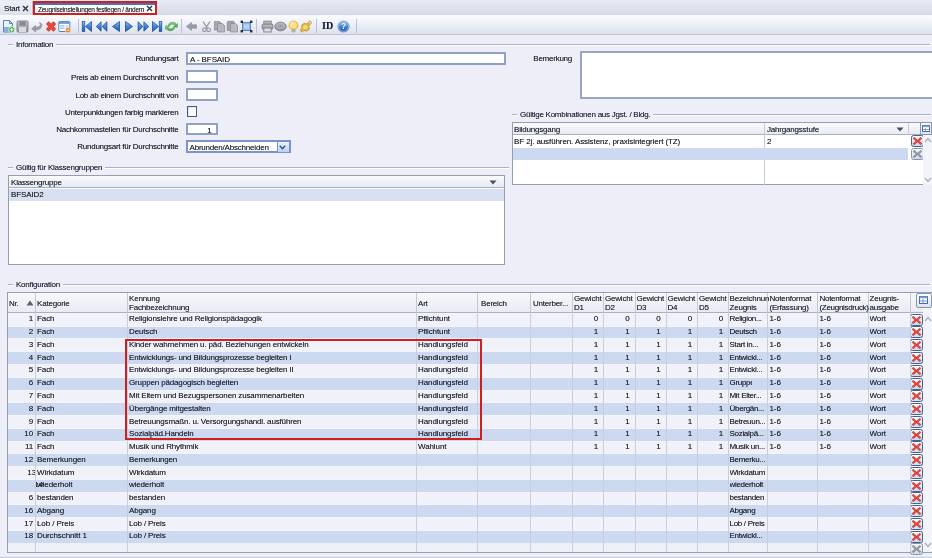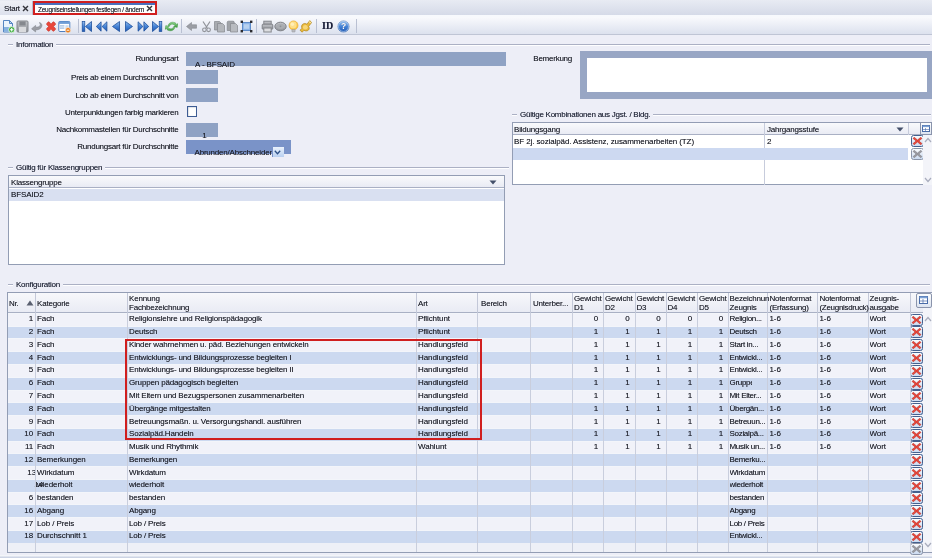--- a/index.html
+++ b/index.html
@@ -1,21 +1,21 @@
 <!DOCTYPE html>
 <html><head><meta charset="utf-8"><style>
 *{margin:0;padding:0;box-sizing:border-box}
 html,body{width:932px;height:558px;overflow:hidden}
 body{font-family:"Liberation Sans",sans-serif;font-size:8px;color:#1c1e26;background:#edeef7;position:relative;letter-spacing:-0.1px;text-shadow:0 0 0.6px rgba(40,44,60,0.55)}
 .abs{position:absolute}
 .lbl{position:absolute;white-space:nowrap;line-height:9px}
 .r{text-align:right}
 .legend{position:absolute;background:#edeef7;padding:0 3px;white-space:nowrap;color:#1e2335;letter-spacing:-0.25px}
 .fline{position:absolute;height:1px;background:#abb0c4;box-shadow:0 1px 0 rgba(255,255,255,0.9)}
-.inp{position:absolute;background:#fff;border:7px solid #22c55e}
+.inp{position:absolute;background:#fff;border:2px solid #22c55e}
 .cell{position:absolute;white-space:nowrap;overflow:hidden;line-height:10px}
 .hdr{position:absolute;white-space:nowrap;color:#23252e;line-height:9px;letter-spacing:-0.2px}
 </style></head><body>
 <svg width="0" height="0" style="position:absolute">
     <defs>
 <linearGradient id="xbg" x1="0" y1="0" x2="0" y2="1">
         <stop offset="0" stop-color="#fdfeff"></stop>
         <stop offset="1" stop-color="#c9d9f0"></stop>
       </linearGradient>
 <linearGradient id="blu" x1="0" y1="0" x2="0" y2="1">
@@ -190,21 +190,21 @@
 <div class="abs" style="left:908px;top:122.5px;width:1px;height:12.5px;background:#c7ccdc"></div>
 <svg class="abs" style="left:896px;top:126.5px" width="8" height="5" viewBox="0 0 8 5">
     <path d="M0.5 0.5 H7.5 L4 4.5 Z" fill="#44506a"></path>
   </svg>
 <div class="abs" style="left:919.5px;top:122px;width:12.5px;height:12.5px;background:linear-gradient(#fcfdfe,#dde4f0);border:1px solid #8a94ac"></div>
 <svg class="abs" style="left:921.5px;top:124.5px" width="9" height="8" viewBox="0 0 9 8">
     <rect x="0.5" y="0.5" width="7" height="6" fill="#fff" stroke="#4a6ca8"></rect>
     <rect x="0.5" y="0.5" width="7" height="1.6" fill="#7aa0d4"></rect>
     <path d="M3.5 3 V6.5 M0.5 4.5 H7.5" stroke="#4a6ca8" stroke-width="0.6"></path>
   </svg>
-<div class="cell" style="left:514px;top:136.5px;width:390px">BF 2j. sozialpäd. Assistenz, zusammenarbeiten (TZ)</div>
+<div class="cell" style="left:514px;top:136.5px;width:390px">BF 2j. ausführen. Assistenz, praxisintegriert (TZ)</div>
 <div class="cell" style="left:767px;top:136.5px;width:130px">2</div>
 <div class="abs" style="left:512.5px;top:147.5px;width:395px;height:12.7px;background:#cdd9f1"></div>
 <svg class="abs" style="left:910.5px;top:135.2px" width="13" height="12" viewBox="0 0 13 12">
 <rect x="0.5" y="0.5" width="12" height="11" rx="2" fill="url(#xbg)" stroke="#44618f"></rect>
 <path d="M3.2 2.2 L6.5 5 L9.8 2.2 L11 3.4 L7.9 6 L11 8.6 L9.8 9.8 L6.5 7 L3.2 9.8 L2 8.6 L5.1 6 L2 3.4 Z" fill="#e8473b" stroke="#b32318" stroke-width="0.5"></path>
   </svg>
 <svg class="abs" style="left:910.5px;top:148.2px" width="13" height="12" viewBox="0 0 13 12">
 <rect x="0.5" y="0.5" width="12" height="11" rx="2" fill="url(#xbg)" stroke="#8a94a8"></rect>
 <path d="M3.2 2.2 L6.5 5 L9.8 2.2 L11 3.4 L7.9 6 L11 8.6 L9.8 9.8 L6.5 7 L3.2 9.8 L2 8.6 L5.1 6 L2 3.4 Z" fill="#9a9aa0" stroke="#7b7b82" stroke-width="0.5"></path>
   </svg>

